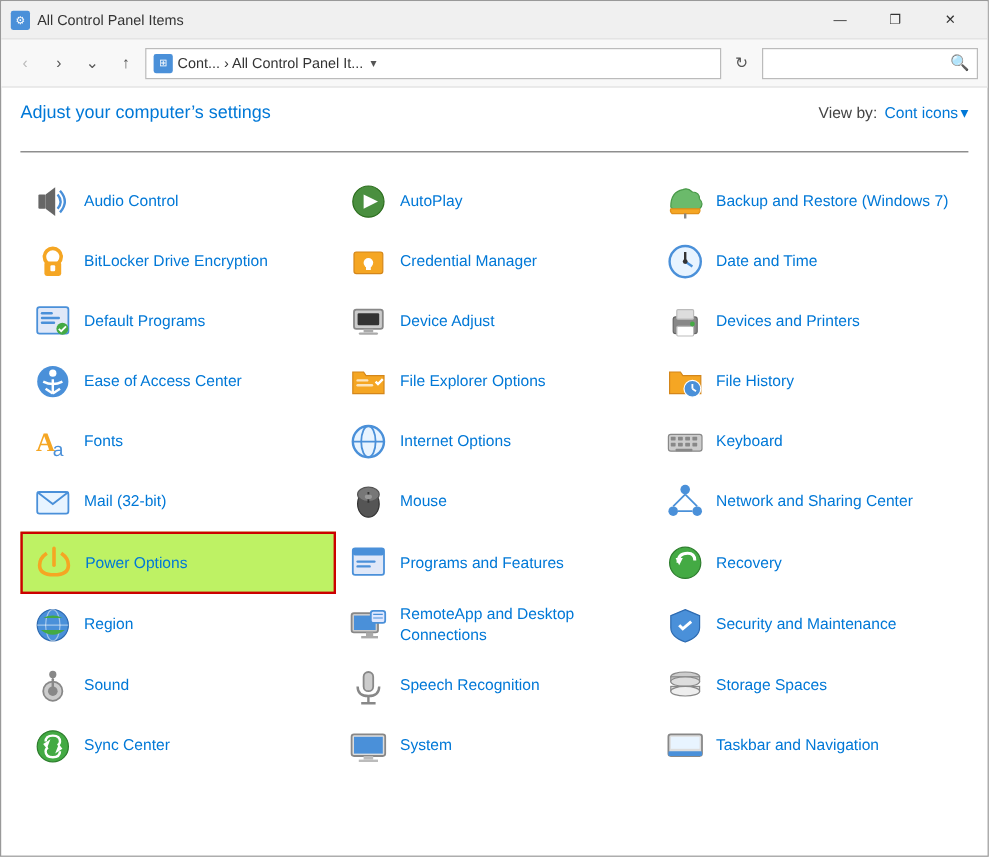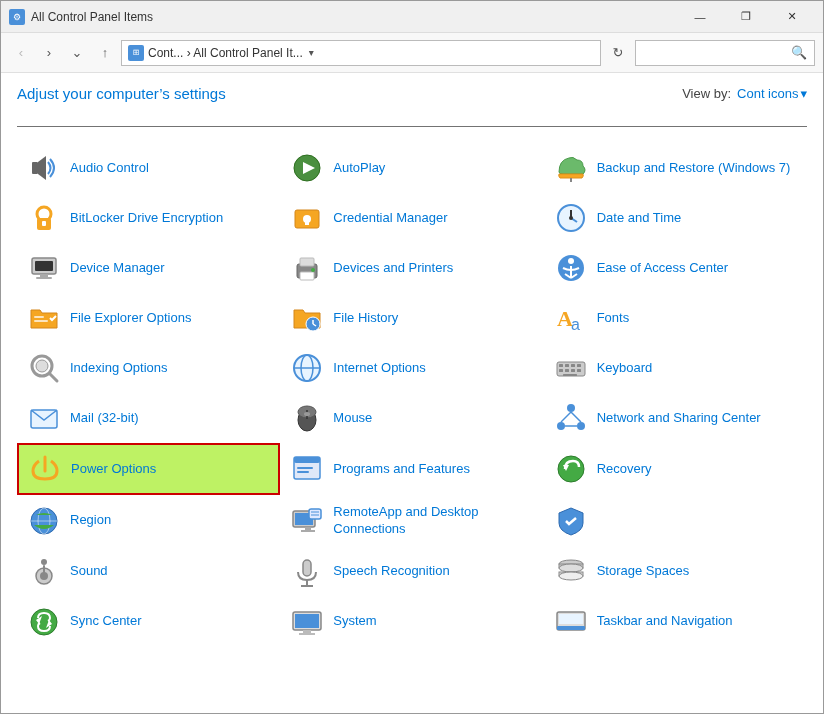--- a/index.html
+++ b/index.html
@@ -504,24 +504,32 @@
         <div class="item-icon">
           <svg class="icon-svg" viewBox="0 0 32 32">
             <use href="#datetime"></use>
           </svg>
         </div>
         <span class="item-label">Date and Time</span>
       </div>
       <div class="item">
         <div class="item-icon">
           <svg class="icon-svg" viewBox="0 0 32 32">
+            <use href="#defaultprog"></use>
+          </svg>
+        </div>
+        <span class="item-label">Default Programs</span>
+      </div>
+      <div class="item">
+        <div class="item-icon">
+          <svg class="icon-svg" viewBox="0 0 32 32">
             <use href="#devicemgr"></use>
           </svg>
         </div>
-        <span class="item-label">Device Manager</span>
+        <span class="item-label">Device Adjust</span>
       </div>
       <div class="item">
         <div class="item-icon">
           <svg class="icon-svg" viewBox="0 0 32 32">
             <use href="#printer"></use>
           </svg>
         </div>
         <span class="item-label">Devices and Printers</span>
       </div>
       <div class="item">
@@ -552,28 +560,20 @@
         <div class="item-icon">
           <svg class="icon-svg" viewBox="0 0 32 32">
             <use href="#fonts"></use>
           </svg>
         </div>
         <span class="item-label">Fonts</span>
       </div>
       <div class="item">
         <div class="item-icon">
           <svg class="icon-svg" viewBox="0 0 32 32">
-            <use href="#indexing"></use>
-          </svg>
-        </div>
-        <span class="item-label">Indexing Options</span>
-      </div>
-      <div class="item">
-        <div class="item-icon">
-          <svg class="icon-svg" viewBox="0 0 32 32">
             <use href="#internet"></use>
           </svg>
         </div>
         <span class="item-label">Internet Options</span>
       </div>
       <div class="item">
         <div class="item-icon">
           <svg class="icon-svg" viewBox="0 0 32 32">
             <use href="#keyboard"></use>
           </svg>
@@ -643,20 +643,21 @@
           </svg>
         </div>
         <span class="item-label">RemoteApp and Desktop Connections</span>
       </div>
       <div class="item">
         <div class="item-icon">
           <svg class="icon-svg" viewBox="0 0 32 32">
             <use href="#security"></use>
           </svg>
         </div>
+        <span class="item-label">Security and Maintenance</span>
       </div>
       <div class="item">
         <div class="item-icon">
           <svg class="icon-svg" viewBox="0 0 32 32">
             <use href="#soundicon"></use>
           </svg>
         </div>
         <span class="item-label">Sound</span>
       </div>
       <div class="item">

